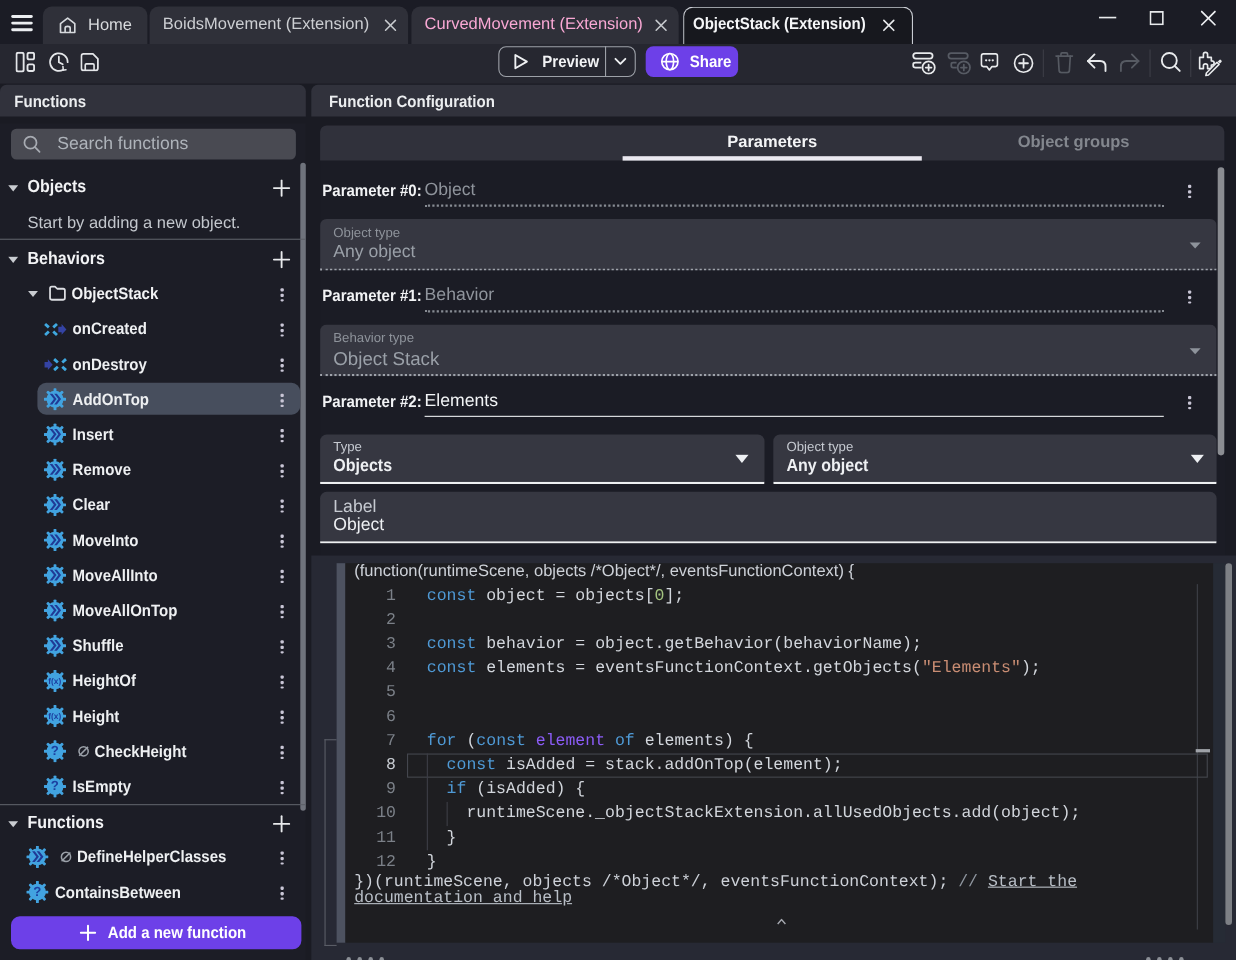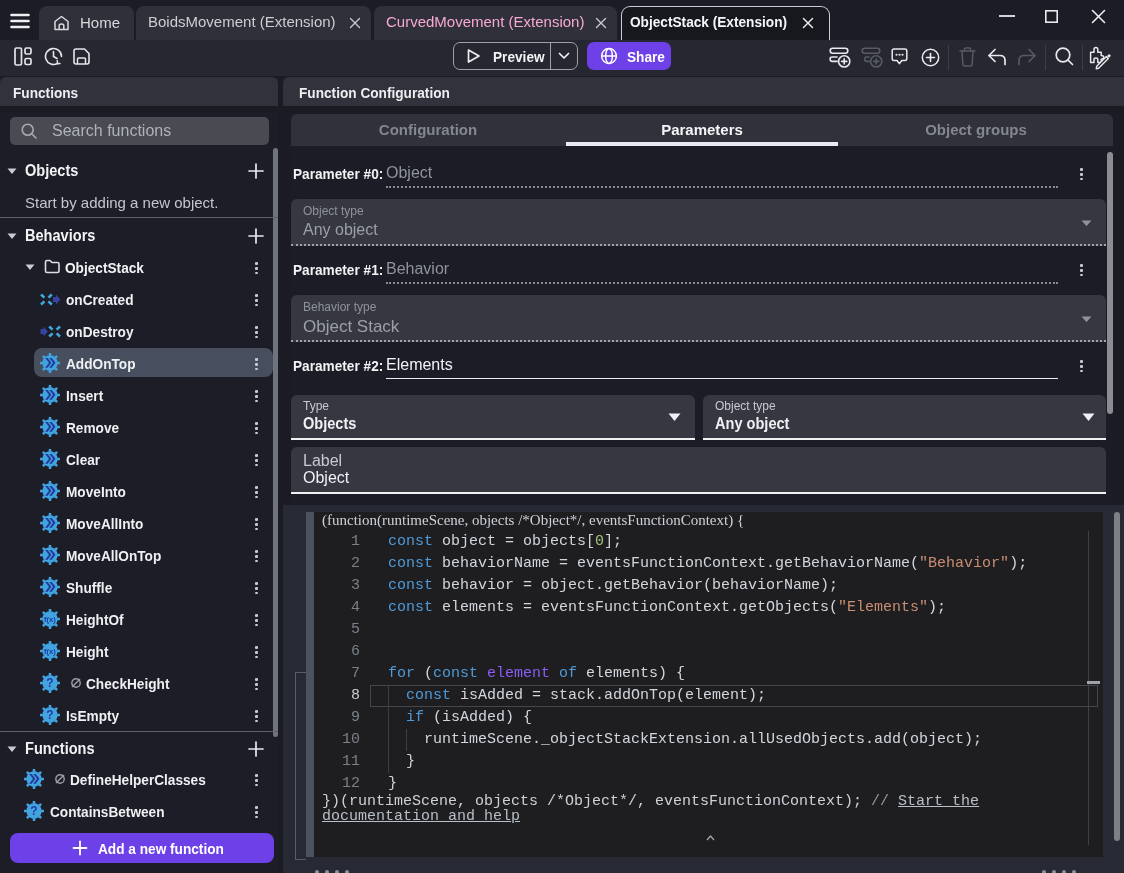--- a/index.html
+++ b/index.html
@@ -586,21 +586,20 @@
       </g>
   </svg>
   <div class="abs bold sq" style="left:98px;top:840px;font-size:15px;color:#ffffff;">Add a new function</div>
 
   <div class="abs" style="left:283px;top:77px;width:841px;height:29px;background:#31323c;border-radius:6px 0 0 0;"></div>
   <div class="abs bold sq" style="left:299px;top:84px;font-size:15px;color:#eceef0;">Function Configuration</div>
 
   <div class="abs" style="left:291px;top:114px;width:823px;height:391px;background:#1b1c25;border-radius:6px 6px 0 0;"></div>
 
   <div class="abs" style="left:291px;top:114px;width:822px;height:32px;background:#30313b;border-radius:6px 6px 0 0;"></div>
-  <div class="abs bold" style="left:291px;top:121px;width:274px;text-align:center;font-size:15px;color:#83878e;">Configuration</div>
   <div class="abs bold" style="left:565px;top:121px;width:274px;text-align:center;font-size:15px;color:#f4f5f7;">Parameters</div>
   <div class="abs bold" style="left:839px;top:121px;width:274px;text-align:center;font-size:15px;color:#83878e;">Object groups</div>
   <div class="abs" style="left:566px;top:142px;width:272px;height:4px;background:#eae8f0;"></div>
 
   <div class="abs bold sq" style="left:293px;top:165px;font-size:15px;color:#f2f3f5;">Parameter #0:</div>
   <div class="abs" style="left:386px;top:164px;font-size:16px;color:#8f949c;">Object</div>
   <div class="abs" style="left:386px;top:186px;width:672px;height:2px;border-bottom:2px dotted #878b93;"></div>
   <div class="abs dots3" style="left:1080px;top:166px;">
       <div class="dot"></div>
       <div class="dot"></div>
@@ -671,25 +670,24 @@
 
   <div class="abs" style="left:1088px;top:531px;width:1px;height:314px;background:#3d4048;"></div>
 
   <div class="abs" style="left:1087px;top:681px;width:13px;height:3px;background:#9fa2a8;"></div>
 
   <div class="abs" style="left:370px;top:685px;width:728px;height:22px;border:1px solid #44464e;"></div>
 
   <div class="abs" style="left:388px;top:685px;width:1px;height:88px;background:#3c3e46;"></div>
   <div class="abs" style="left:406px;top:729px;width:1px;height:22px;background:#3c3e46;"></div>
 
-  <div class="abs" style="left:322px;top:509px;height:22px;line-height:22px;font-family:Liberation Serif, serif;font-size:15px;white-space:pre;"><span style="color:#cdd1d8">(function(runtimeScene, objects /*Object*/, eventsFunctionContext) {</span></div>
+  <div class="abs" style="left:322px;top:509px;height:22px;line-height:22px;font-family:Liberation Sans, sans-serif;font-size:15px;white-space:pre;"><span style="color:#cdd1d8">(function(runtimeScene, objects /*Object*/, eventsFunctionContext) {</span></div>
   <div class="abs" style="left:320px;top:531px;width:40px;height:22px;line-height:22px;font-family:'Liberation Mono',monospace;font-size:15px;color:#7b8088;text-align:right;">1</div>
   <div class="abs" style="left:388px;top:531px;height:22px;line-height:22px;font-family:'Liberation Mono',monospace;font-size:15px;white-space:pre;"><span style="color:#4f9ad6">const</span><span style="color:#d2d6dc"> object = objects[</span><span style="color:#a3c37f">0</span><span style="color:#d2d6dc">];</span></div>
   <div class="abs" style="left:320px;top:553px;width:40px;height:22px;line-height:22px;font-family:'Liberation Mono',monospace;font-size:15px;color:#7b8088;text-align:right;">2</div>
-  <div class="abs" style="left:388px;top:553px;height:22px;line-height:22px;font-family:'Liberation Mono',monospace;font-size:15px;white-space:pre;"><span style="color:#4f9ad6">const</span><span style="color:#d2d6dc"> behaviorName = eventsFunctionContext.getBehaviorName(</span><span style="color:#c98d73">"Behavior"</span><span style="color:#d2d6dc">);</span></div>
   <div class="abs" style="left:320px;top:575px;width:40px;height:22px;line-height:22px;font-family:'Liberation Mono',monospace;font-size:15px;color:#7b8088;text-align:right;">3</div>
   <div class="abs" style="left:388px;top:575px;height:22px;line-height:22px;font-family:'Liberation Mono',monospace;font-size:15px;white-space:pre;"><span style="color:#4f9ad6">const</span><span style="color:#d2d6dc"> behavior = object.getBehavior(behaviorName);</span></div>
   <div class="abs" style="left:320px;top:597px;width:40px;height:22px;line-height:22px;font-family:'Liberation Mono',monospace;font-size:15px;color:#7b8088;text-align:right;">4</div>
   <div class="abs" style="left:388px;top:597px;height:22px;line-height:22px;font-family:'Liberation Mono',monospace;font-size:15px;white-space:pre;"><span style="color:#4f9ad6">const</span><span style="color:#d2d6dc"> elements = eventsFunctionContext.getObjects(</span><span style="color:#c98d73">"Elements"</span><span style="color:#d2d6dc">);</span></div>
   <div class="abs" style="left:320px;top:619px;width:40px;height:22px;line-height:22px;font-family:'Liberation Mono',monospace;font-size:15px;color:#7b8088;text-align:right;">5</div>
   <div class="abs" style="left:320px;top:641px;width:40px;height:22px;line-height:22px;font-family:'Liberation Mono',monospace;font-size:15px;color:#7b8088;text-align:right;">6</div>
   <div class="abs" style="left:320px;top:663px;width:40px;height:22px;line-height:22px;font-family:'Liberation Mono',monospace;font-size:15px;color:#7b8088;text-align:right;">7</div>
   <div class="abs" style="left:388px;top:663px;height:22px;line-height:22px;font-family:'Liberation Mono',monospace;font-size:15px;white-space:pre;"><span style="color:#4f9ad6">for</span><span style="color:#d2d6dc"> (</span><span style="color:#4f9ad6">const</span><span style="color:#8b5cf6"> element </span><span style="color:#4f9ad6">of</span><span style="color:#d2d6dc"> elements) {</span></div>
   <div class="abs" style="left:320px;top:685px;width:40px;height:22px;line-height:22px;font-family:'Liberation Mono',monospace;font-size:15px;color:#c8ccd2;text-align:right;">8</div>
   <div class="abs" style="left:406px;top:685px;height:22px;line-height:22px;font-family:'Liberation Mono',monospace;font-size:15px;white-space:pre;"><span style="color:#4f9ad6">const</span><span style="color:#d2d6dc"> isAdded = stack.addOnTop(element);</span></div>

